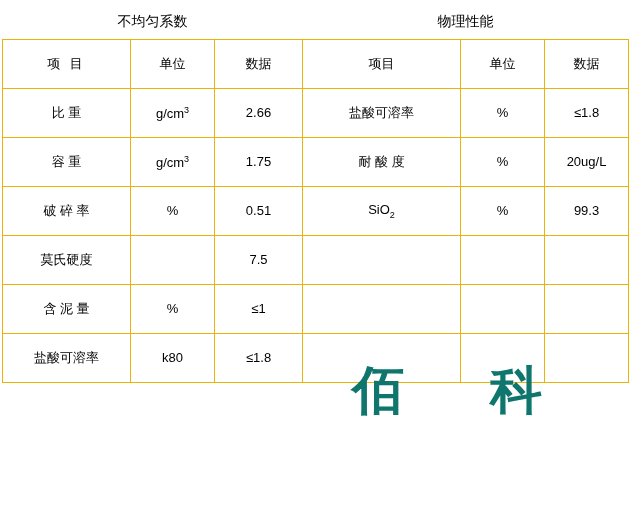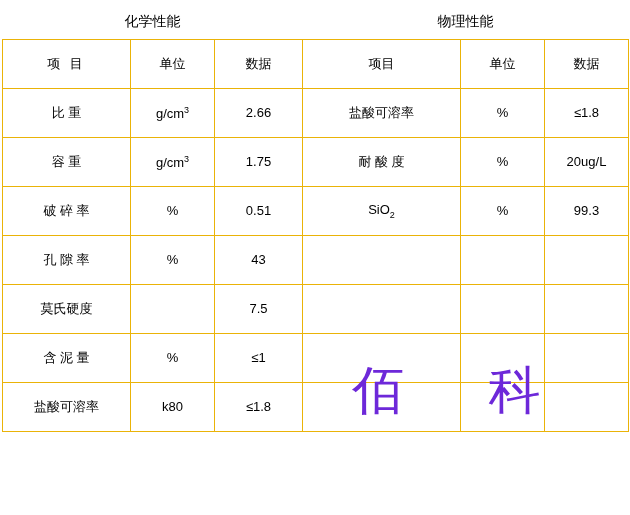--- a/index.html
+++ b/index.html
@@ -70,27 +70,28 @@
   }
   sub, .sub {
     font-size: 9px;
     vertical-align: sub;
   }
   .watermark {
     position: absolute;
     left: 352px;
     top: 356px;
     font-size: 52px;
-    color: #6d28d9;
+    color: #0f766e;
     letter-spacing: 34px;
     font-family: "DejaVu Sans", sans-serif;
     pointer-events: none;
     user-select: none;
     z-index: 5;
     white-space: nowrap;
+    font-weight: bold;
   }
 </style>
 </head>
 <body>
 
 <div class="sheet">
 
   <div class="watermark">佰   科</div>
 
   <table class="spec">
@@ -98,21 +99,21 @@
       <col class="col-a">
         <col class="col-b">
         <col class="col-c">
       <col class="col-d">
         <col class="col-e">
         <col class="col-f">
     </colgroup>
     <tbody>
 
       <tr class="group-row">
-        <td class="nb" colspan="3">化学性能</td>
+        <td class="nb" colspan="3">不均匀系数</td>
         <td class="nb" colspan="3">物理性能</td>
       </tr>
 
       <tr>
         <td class="spaced2">项        目</td>
         <td>单位</td>
         <td>数据</td>
         <td>项目</td>
         <td>单位</td>
         <td>数据</td>
@@ -139,28 +140,20 @@
       <tr>
         <td>破 碎 率</td>
         <td>%</td>
         <td>0.51</td>
         <td><span>SiO</span><span class="sub">2</span></td>
         <td>%</td>
         <td>99.3</td>
       </tr>
 
 
-      <tr>
-        <td>孔 隙 率</td>
-        <td>%</td>
-        <td>43</td>
-        <td class="empty-cell"></td>
-        <td class="empty-cell"></td>
-        <td class="empty-cell"></td>
-      </tr>
 
       <tr>
         <td>莫氏硬度</td>
         <td></td>
         <td>7.5</td>
         <td class="empty-cell"></td>
         <td class="empty-cell"></td>
         <td class="empty-cell"></td>
       </tr>
 

